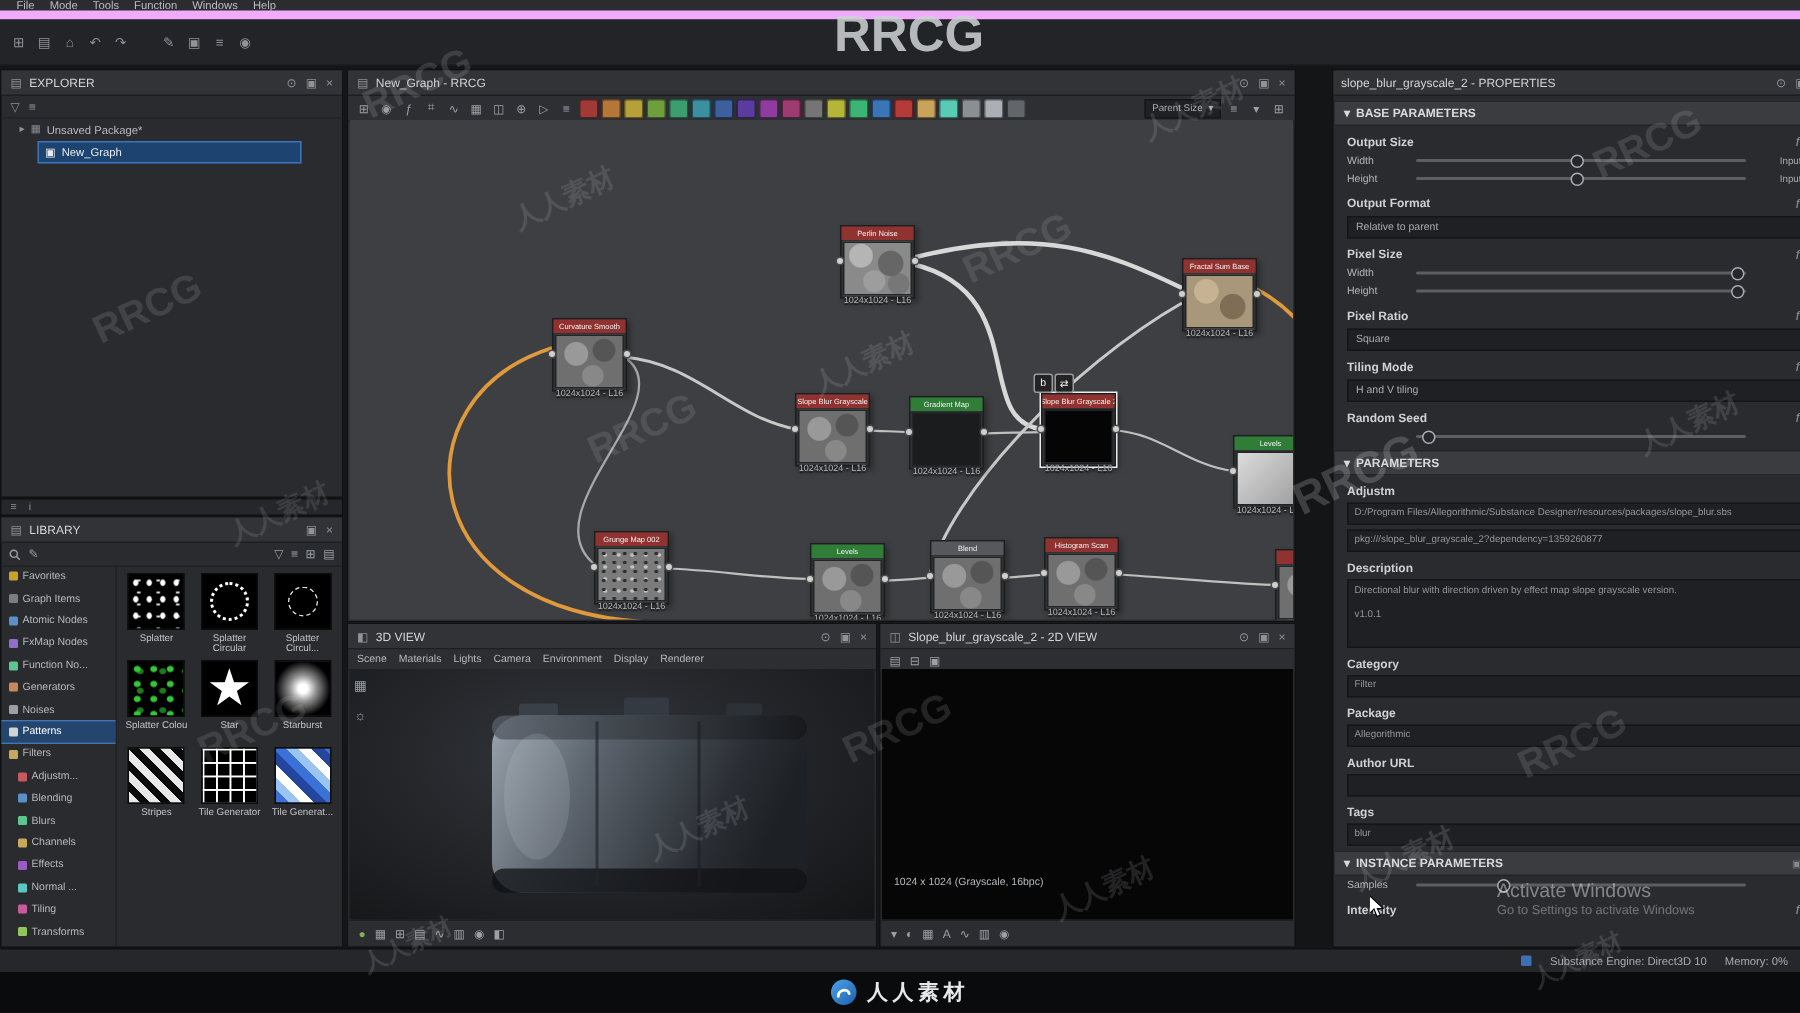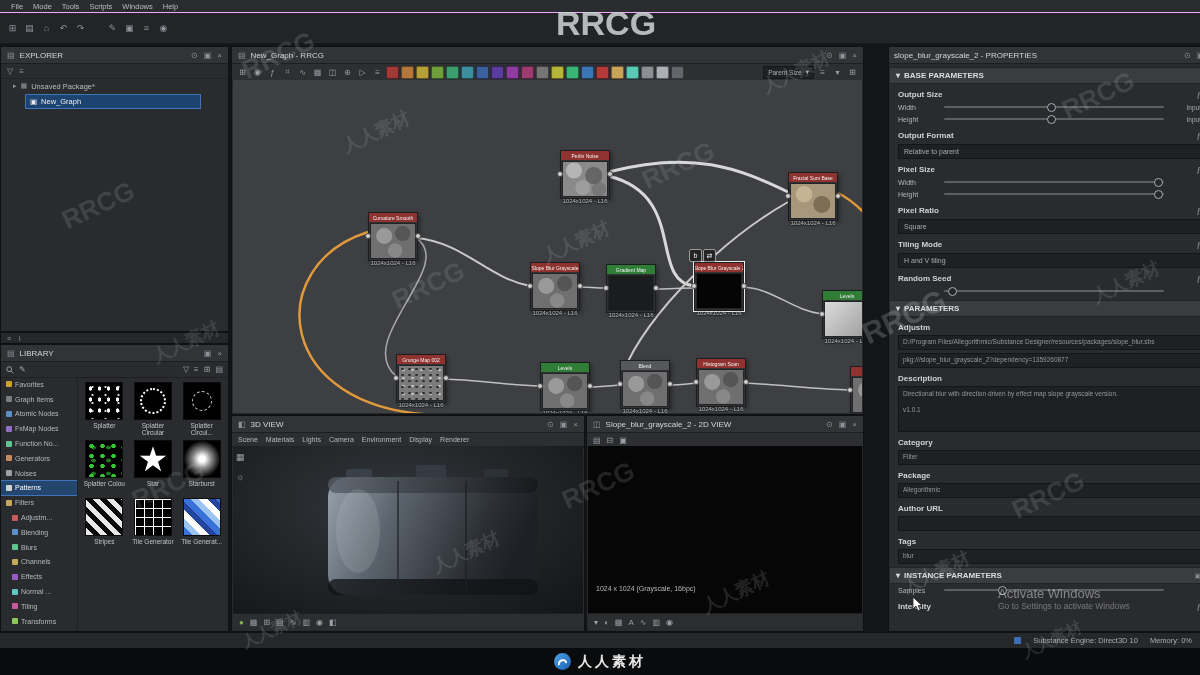--- a/index.html
+++ b/index.html
@@ -1,20 +1,20 @@
 <!DOCTYPE html>
 <html><head>
 <meta charset="utf-8">
 <style>
   html,body{margin:0;padding:0;background:#141517;}
   body{width:1200px;height:675px;font-family:"Liberation Sans",sans-serif;color:#c8cacd;overflow:hidden;}
   #app{position:relative;width:1200px;height:675px;background:#141517;overflow:hidden;}
 
   
-  #menubar{position:absolute;left:0;top:0;width:100%;height:13px;background:#2b2c2f;border-bottom:1px solid #f0abfc;display:flex;align-items:center;padding-left:6px;box-sizing:border-box;z-index:5;}
+  #menubar{position:absolute;left:0;top:0;width:100%;height:13px;background:#2b2c2f;border-bottom:6px solid #f0abfc;display:flex;align-items:center;padding-left:6px;box-sizing:border-box;z-index:5;}
   #menubar span{font-size:7.5px;color:#b9bcbf;padding:0 5px;}
   #toolbar{position:absolute;left:0;top:13px;width:100%;height:31px;background:#232427;border-bottom:1px solid #18191b;display:flex;align-items:center;gap:3px;padding-left:5px;box-sizing:border-box;z-index:5;}
   .tgroup{display:flex;gap:2px;margin-right:14px;}
   .tico{width:15px;height:15px;display:flex;align-items:center;justify-content:center;font-size:9px;color:#8f949a;}
 
   
   .panel{position:absolute;background:#2a2b2e;border:1px solid #101113;box-sizing:border-box;}
   .phead{height:16px;background:#323337;display:flex;align-items:center;gap:4px;padding:0 5px;font-size:8px;color:#d2d5d8;border-bottom:1px solid #1d1e20;white-space:nowrap;overflow:hidden;}
   .phead .grow{flex:1;}
   .hico{font-size:8px;color:#8f949a;padding:0 1px;}
@@ -128,21 +128,21 @@
 </style>
 </head>
 <body>
 
 <div id="app">
 
   <div id="menubar">
       <span>File</span>
       <span>Mode</span>
       <span>Tools</span>
-      <span>Scripts</span>
+      <span>Function</span>
       <span>Windows</span>
       <span>Help</span>
     </div>
   <div id="toolbar">
       <div class="tgroup">
         <span class="tico">⊞</span>
         <span class="tico">▤</span>
         <span class="tico">⌂</span>
         <span class="tico">↶</span>
         <span class="tico">↷</span>

